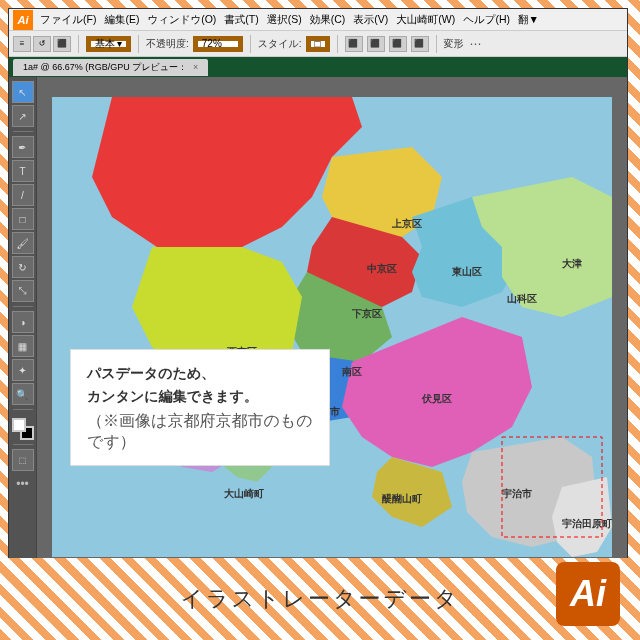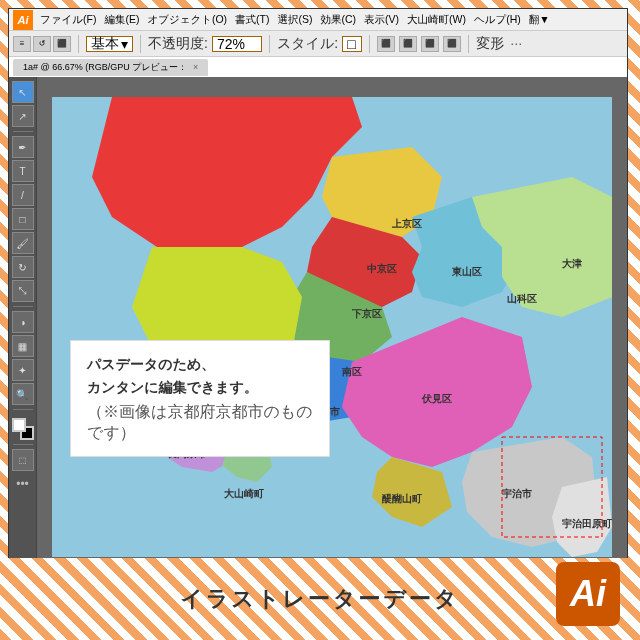--- a/index.html
+++ b/index.html
@@ -100,28 +100,28 @@
     }
 
     .toolbar-separator {
       width: 1px;
       height: 18px;
       background: #bbb;
       margin: 0 3px;
     }
 
     .toolbar-label {
-      font-size: 14px;
+      font-size: 10px;
       color: #333;
       white-space: nowrap;
     }
 
     
     .tab-bar {
-      background: #ffffff;
+      background: #14532d;
       height: 20px;
       display: flex;
       align-items: center;
       padding: 0 4px;
     }
 
     .tab {
       background: #d4d4d4;
       height: 17px;
       padding: 0 10px;
@@ -221,21 +221,21 @@
     .canvas-content {
       position: relative;
       width: 560px;
       height: 460px;
       background: #888;
     }
 
     
     .text-overlay {
       position: absolute;
-      bottom: 100px;
+      bottom: 91px;
       left: 18px;
       background: white;
       border: 1px solid #ddd;
       padding: 12px 16px;
       width: 260px;
       z-index: 10;
     }
 
     .text-overlay-main {
       font-size: 14px;
@@ -264,21 +264,21 @@
         #ffffff 8px,
         #ffffff 16px
       );
       display: flex;
       align-items: center;
       justify-content: center;
     }
 
     .banner-text {
       font-size: 22px;
-      font-weight: bold;
+      font-weight: normal;
       color: #333;
       letter-spacing: 3px;
       text-shadow: none;
     }
 
     .banner-ai-logo {
       position: absolute;
       right: 20px;
       bottom: 14px;
       width: 64px;
@@ -336,23 +336,23 @@
       display: flex;
       align-items: center;
       justify-content: center;
       font-size: 8px;
       cursor: pointer;
     }
 
     .dropdown-field {
       height: 16px;
       background: white;
-      border: 1px solid #a16207;
+      border: 5px solid #a16207;
       padding: 0 4px;
-      font-size: 14px;
+      font-size: 10px;
       display: flex;
       align-items: center;
       min-width: 40px;
       gap: 2px;
     }
 
     .dots-btn {
       font-size: 12px;
       color: #555;
       cursor: pointer;
@@ -365,21 +365,21 @@
 <div class="main-container">
   <div class="stripe-bg"></div>
 
   <div class="ai-window">
 
     <div class="menu-bar">
       <div class="ai-logo">Ai</div>
       <div class="menu-items">
         <span class="menu-item">ファイル(F)</span>
         <span class="menu-item">編集(E)</span>
-        <span class="menu-item">オブジェクト(O)</span>
+        <span class="menu-item">ウィンドウ(O)</span>
         <span class="menu-item">書式(T)</span>
         <span class="menu-item">選択(S)</span>
         <span class="menu-item">効果(C)</span>
         <span class="menu-item">表示(V)</span>
         <span class="menu-item">大山崎町(W)</span>
         <span class="menu-item">ヘルプ(H)</span>
         <span class="menu-item">翻▼</span>
       </div>
     </div>
 

